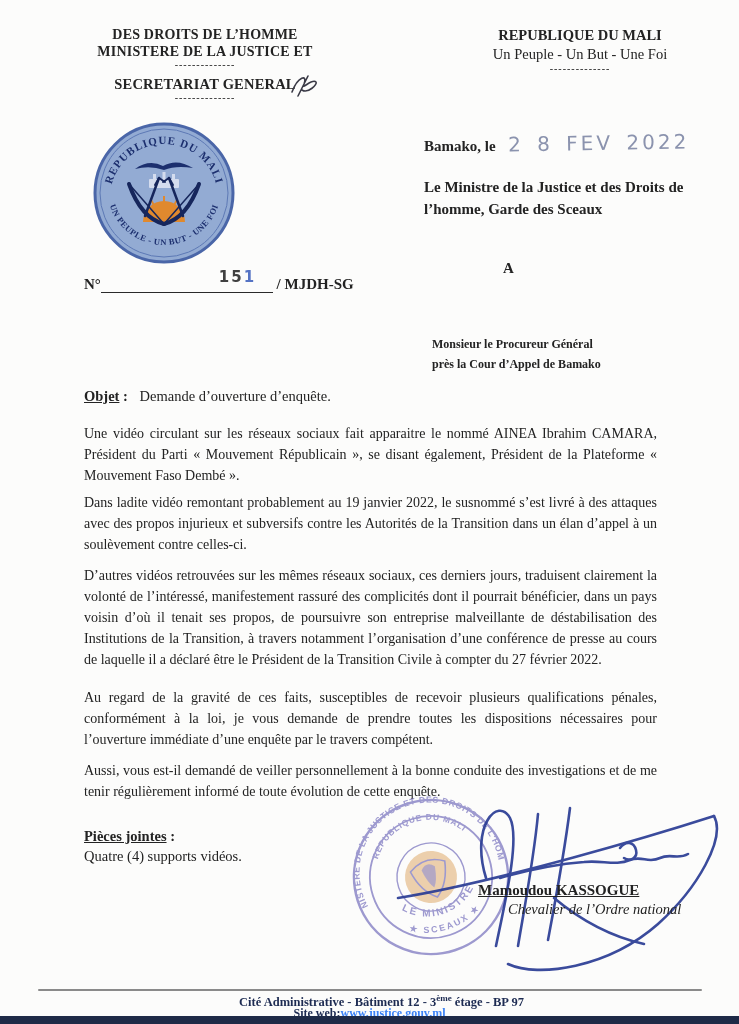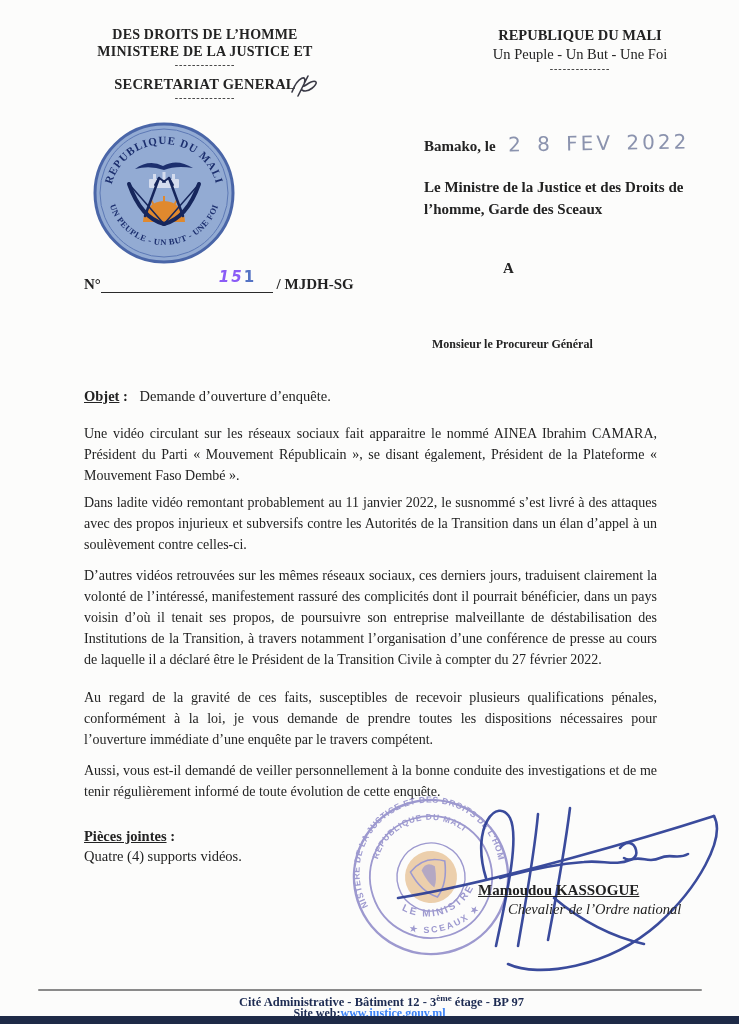--- a/index.html
+++ b/index.html
@@ -29,21 +29,21 @@
   #date-stamp{left:508px;top:131px;font-family:"DejaVu Sans",sans-serif;font-size:20px;
     color:#8b93ae;letter-spacing:3px;word-spacing:4px;transform:rotate(-1deg);}
   #sender{left:424px;top:176px;width:276px;font-size:15px;font-weight:bold;line-height:22px;}
   #to-label{left:503px;top:260px;font-size:15px;font-weight:bold;}
 
   
   #ref-line{left:84px;top:276px;font-size:15px;font-weight:bold;white-space:nowrap;}
   #ref-blank{display:inline-block;width:172px;border-bottom:1.5px solid #2a2a2a;position:relative;height:16px;vertical-align:bottom;}
   #ref-number{position:absolute;left:118px;top:-8px;font-family:"DejaVu Sans",sans-serif;
     font-size:15px;font-weight:bold;letter-spacing:2px;}
-  #ref-num-gray{color:#8b5cf6;font-style:italic;}
+  #ref-num-gray{color:#404040;}
   #ref-num-blue{color:#5573c4;}
 
   
   #addressee{left:432px;top:334px;width:290px;font-size:12px;font-weight:bold;line-height:20px;}
 
   
   #subject{left:84px;top:388px;font-size:14.5px;}
   #subject .lbl{font-weight:bold;text-decoration:underline;}
   #subject .txt{margin-left:8px;}
 
@@ -146,29 +146,30 @@
 
   <div id="to-label" class="abs">A</div>
 
   <div id="ref-line" class="abs">
     <span>N°</span><span id="ref-blank"><span id="ref-number"><span id="ref-num-gray">15</span><span id="ref-num-blue">1</span></span></span>
     <span>/ MJDH-SG</span>
   </div>
 
   <div id="addressee" class="abs">
     <div>Monsieur le Procureur Général</div>
+    <div>près la Cour d’Appel de Bamako</div>
   </div>
 
   <div id="subject" class="abs">
     <span class="lbl">Objet</span><span class="b"> :</span>
     <span class="txt">Demande d’ouverture d’enquête.</span>
   </div>
 
   <div id="p1" class="abs para just">Une vidéo circulant sur les réseaux sociaux fait apparaitre le nommé AINEA Ibrahim CAMARA, Président du Parti « Mouvement Républicain », se disant également, Président de la Plateforme « Mouvement Faso Dembé ».</div>
-  <div id="p2" class="abs para just">Dans ladite vidéo remontant probablement au 11 janvier 2022, le susnommé s’est livré à des attaques avec des propos injurieux et subversifs contre les Autorités de la Transition dans un élan d’appel à un soulèvement contre celles-ci.</div>
+  <div id="p2" class="abs para just">Dans ladite vidéo remontant probablement au 19 janvier 2022, le susnommé s’est livré à des attaques avec des propos injurieux et subversifs contre les Autorités de la Transition dans un élan d’appel à un soulèvement contre celles-ci.</div>
   <div id="p3" class="abs para just">D’autres vidéos retrouvées sur les mêmes réseaux sociaux, ces derniers jours, traduisent clairement la volonté de l’intéressé, manifestement rassuré des complicités dont il pourrait bénéficier, dans un pays voisin d’où il tenait ses propos, de poursuivre son entreprise malveillante de déstabilisation des Institutions de la Transition, à travers notamment l’organisation d’une conférence de presse au cours de laquelle il a déclaré être le Président de la Transition Civile à compter du 27 février 2022.</div>
   <div id="p4" class="abs para just">Au regard de la gravité de ces faits, susceptibles de recevoir plusieurs qualifications pénales, conformément à la loi, je vous demande de prendre toutes les dispositions nécessaires pour l’ouverture immédiate d’une enquête par le travers compétent.</div>
   <div id="p5" class="abs para just">Aussi, vous est-il demandé de veiller personnellement à la bonne conduite des investigations et de me tenir régulièrement informé de toute évolution de cette enquête.</div>
 
   <div id="attachments" class="abs">
     <div><span class="lbl">Pièces jointes</span><span class="b"> :</span></div>
     <div>Quatre (4) supports vidéos.</div>
   </div>
 
   <svg id="round-stamp" class="abs" viewBox="0 0 162 162">

